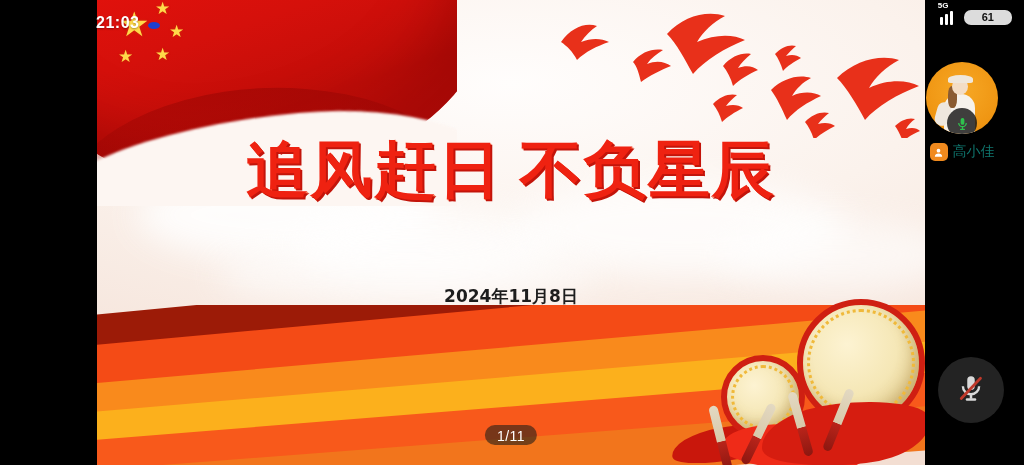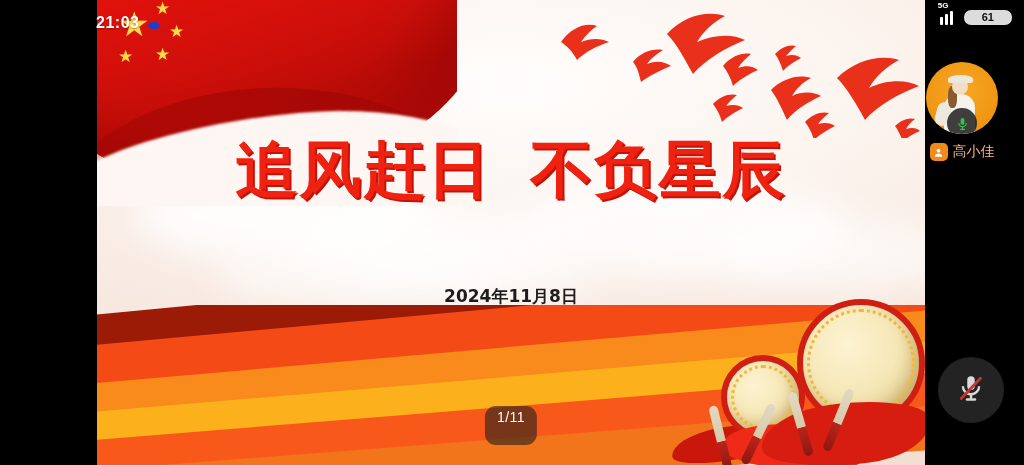--- a/index.html
+++ b/index.html
@@ -62,21 +62,21 @@
   .birds{ position:absolute; left:440px; top:8px; width:390px; height:130px; }
 
   
   .title{
     position:absolute; left:0; right:0; top:128px;
     text-align:center;
     font-size:62px; font-weight:bold; letter-spacing:2px;
     color:#ef2211;
     text-shadow:2px 2px 0 #c3140a, 1px 1px 0 #ff6a3c;
     white-space:nowrap;
-    font-family:Liberation Mono, monospace;
+    font-family:Liberation Serif, serif;
   }
   .subtitle{
     position:absolute; left:0; right:0; top:284px;
     text-align:center; color:#1d1d1d;
     font-size:17px; font-weight:bold; line-height:1.45;
     font-family:"DejaVu Sans","Liberation Sans",sans-serif;
   }
 
   
   .skyline{ position:absolute; left:0; bottom:88px; width:828px; height:70px; }
@@ -108,21 +108,21 @@
     background:linear-gradient(180deg,#e3d9c2 0%,#d8c9aa 55%,#b9241a 56%,#8d1710 100%); }
   .k1{ right:88px;  bottom:12px; transform:rotate(22deg); }
   .k2{ right:126px; bottom:8px;  transform:rotate(-16deg); }
   .k3{ right:168px; bottom:-2px; transform:rotate(26deg); }
   .k4{ right:206px; bottom:-6px; transform:rotate(-14deg); }
 
   
   .page-pill{
     position:absolute; left:50%; transform:translateX(-50%); bottom:20px;
     background:rgba(40,32,24,.62); color:#fff;
-    font-size:14px; padding:3px 12px 20px; border-radius:11px;
+    font-size:14px; padding:3px 12px 1px; border-radius:11px;
     letter-spacing:.5px;
   }
 
   
   .time{
     position:absolute; left:96px; top:14px; z-index:40;
     color:#fff; font-size:16px; font-weight:bold; letter-spacing:.5px;
     text-shadow:0 1px 2px rgba(0,0,0,.35);
   }
   .statusR{ position:absolute; right:12px; top:10px; z-index:40;
@@ -150,21 +150,21 @@
   .mic-badge{
     position:absolute; left:50%; transform:translateX(-50%); bottom:-4px;
     width:30px; height:30px; border-radius:50%; background:rgba(22,22,22,.82);
     display:flex; align-items:center; justify-content:center;
   }
   .mic-badge svg{ width:15px; height:15px; }
   .name-row{ display:flex; align-items:center; justify-content:center; gap:5px; margin-top:9px; }
   .name-badge{ width:18px; height:18px; border-radius:5px; background:#f08a1e;
     display:flex; align-items:center; justify-content:center; flex:0 0 auto; }
   .name-badge svg{ width:11px; height:11px; }
-  .name-txt{ color:#fdba74; font-size:14px; white-space:nowrap;
+  .name-txt{ color:#0f766e; font-size:14px; white-space:nowrap;
     font-family:"DejaVu Sans","Liberation Sans",sans-serif; }
 
   
   .mute-btn{
     position:absolute; right:20px; bottom:42px; z-index:45;
     width:66px; height:66px; border-radius:50%;
     background:rgba(48,48,48,.72);
     display:flex; align-items:center; justify-content:center;
     cursor:pointer;
   }

